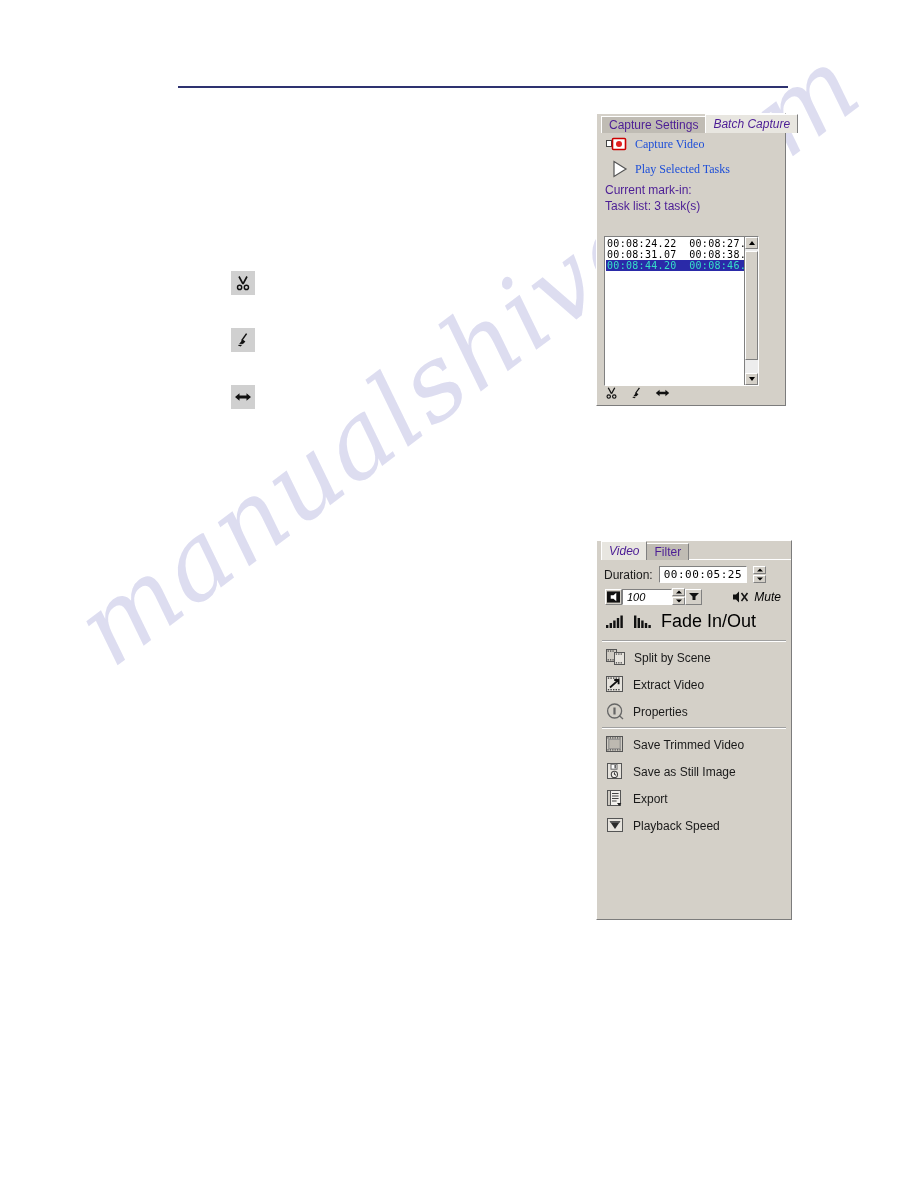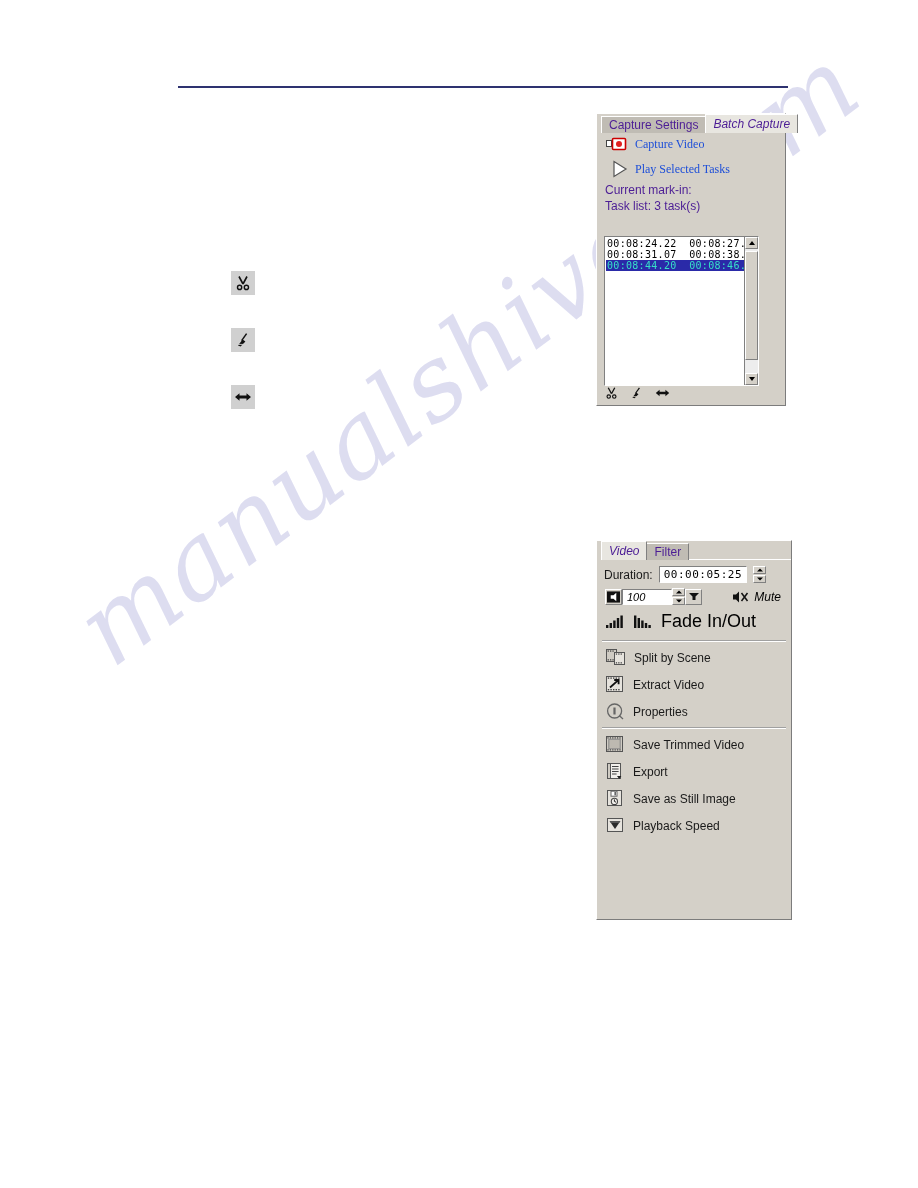--- a/index.html
+++ b/index.html
@@ -600,50 +600,50 @@
               <rect x="13.4" y="13.3" width="1.2" height="1.2"></rect>
           </g>
         </svg>
       </span>
       <span class="mi-label">Save Trimmed Video</span>
     </div>
 
     <div class="menu-item">
       <span>
         <svg width="19" height="17" viewBox="0 0 19 17">
+          <rect x="1.5" y="0.5" width="14" height="15" fill="#e6e3dd" stroke="#555"></rect>
+          <rect x="5" y="1.2" width="6" height="5" fill="#fff" stroke="#666"></rect>
+          <rect x="8.4" y="2" width="1.6" height="3.4" fill="#666"></rect>
+          <circle cx="8.4" cy="11.4" r="3.1" fill="#f0eeea" stroke="#444" stroke-width="1.1"></circle>
+          <path d="M8.4 9.4 L8.4 11.4 L10 12.2" stroke="#222" stroke-width="1" fill="none"></path>
+        </svg>
+      </span>
+      <span class="mi-label">Save as Still Image</span>
+    </div>
+
+    <div class="menu-item">
+      <span>
+        <svg width="19" height="17" viewBox="0 0 19 17">
           <rect x="1.5" y="0.5" width="13" height="15" fill="#f2f0ec" stroke="#555"></rect>
           <rect x="1.5" y="0.5" width="3" height="15" fill="#cfcbc3" stroke="#555"></rect>
           <g stroke="#444" stroke-width="1">
             <path d="M6 3.5 L12.6 3.5"></path>
               <path d="M6 6 L12.6 6"></path>
               <path d="M6 8.5 L12.6 8.5"></path>
               <path d="M6 11 L10.6 11"></path>
           </g>
           <path d="M11 13 L15.4 13 L13.2 16 Z" fill="#222"></path>
         </svg>
       </span>
       <span class="mi-label">Export</span>
     </div>
 
     <div class="menu-item">
       <span>
         <svg width="19" height="17" viewBox="0 0 19 17">
-          <rect x="1.5" y="0.5" width="14" height="15" fill="#e6e3dd" stroke="#555"></rect>
-          <rect x="5" y="1.2" width="6" height="5" fill="#fff" stroke="#666"></rect>
-          <rect x="8.4" y="2" width="1.6" height="3.4" fill="#666"></rect>
-          <circle cx="8.4" cy="11.4" r="3.1" fill="#f0eeea" stroke="#444" stroke-width="1.1"></circle>
-          <path d="M8.4 9.4 L8.4 11.4 L10 12.2" stroke="#222" stroke-width="1" fill="none"></path>
-        </svg>
-      </span>
-      <span class="mi-label">Save as Still Image</span>
-    </div>
-
-    <div class="menu-item">
-      <span>
-        <svg width="19" height="17" viewBox="0 0 19 17">
           <rect x="1.5" y="1.5" width="15" height="13" fill="#e6e3dd" stroke="#555"></rect>
           <path d="M3.6 4 L14.4 4 L9 12 Z" fill="#2a2a2a"></path>
           <path d="M3.6 4 L14.4 4 L13 6 L5 6 Z" fill="#555"></path>
         </svg>
       </span>
       <span class="mi-label">Playback Speed</span>
     </div>
   </div>
 </div>
 

